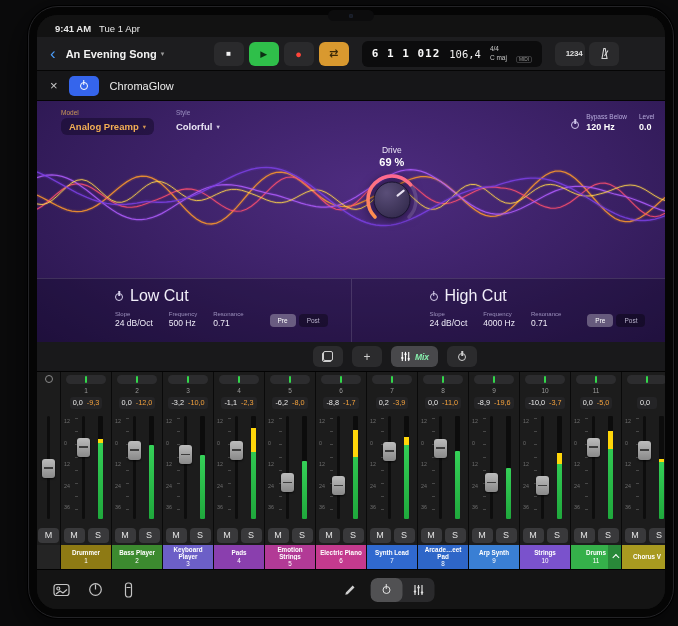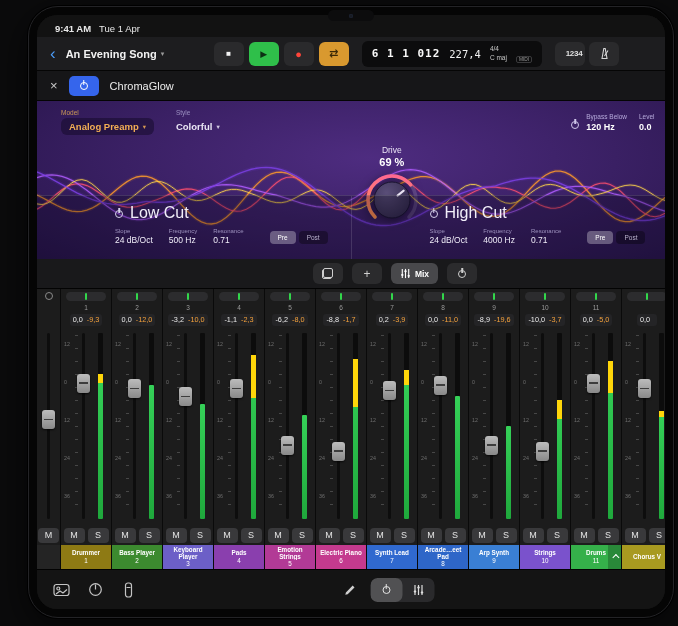--- a/index.html
+++ b/index.html
@@ -43,21 +43,21 @@
 .pwr{position:relative;display:inline-block;width:8px;height:8px;border:1.3px solid currentColor;border-radius:50%;}
 .pwr::after{content:"";position:absolute;left:50%;top:-3px;width:1.5px;height:5px;background:currentColor;transform:translateX(-50%);}
 
 
 .plughdr{height:30px;background:#161618;border-bottom:1px solid #040404;display:flex;align-items:center;gap:11px;padding:0 13px;}
 .closebtn{color:#c9c9c9;font-size:13px;line-height:1;}
 .plugpwr{width:30px;height:20px;border-radius:5px;background:#3565ec;color:#fff;display:flex;align-items:center;justify-content:center;}
 .plugname{font-size:11px;color:#ececec;}
 
 
-.plugin{position:relative;height:158px;overflow:hidden;background:radial-gradient(115% 150% at 53% 36%, #4e2c80 0%, #3a2064 34%, #251347 68%, #160a2d 100%);}
+.plugin{position:relative;height:241px;overflow:hidden;background:radial-gradient(115% 150% at 53% 36%, #4e2c80 0%, #3a2064 34%, #251347 68%, #160a2d 100%);}
 .waves{position:absolute;left:0;top:46px;width:100%;height:96px;z-index:1;}
 .prow1{position:absolute;left:0;right:0;top:8px;display:flex;align-items:flex-start;padding-left:24px;z-index:3;}
 .dd{display:flex;flex-direction:column;gap:2px;}
 .ddlab{font-size:6.5px;}
 .ddval{display:flex;align-items:center;gap:4px;font-size:9.5px;font-weight:bold;}
 .modelgrp .ddlab{color:#cc9a57;}
 .modelgrp .ddval{background:rgba(18,7,38,.5);border-radius:6px;padding:3px 8px;color:#f2ae54;}
 .stylegrp{margin-left:20px;}
 .stylegrp .ddlab{color:#9b8fc0;padding-left:2px;}
 .stylegrp .ddval{color:#eae6f5;padding:3px 2px;justify-content:center;}
@@ -83,21 +83,21 @@
 .plab{font-size:6px;color:#9c91bd;}
 .pval{font-size:8.5px;color:#efecf8;}
 .prepost{display:flex;gap:3px;margin-top:3px;margin-left:10px;}
 .pp{font-size:6.5px;padding:3px 8px;border-radius:4px;background:rgba(0,0,0,.35);color:#b9b2cc;}
 .pp.on{background:rgba(255,255,255,.3);color:#fff;}
 
 
 .mixbar{height:30px;background:#19191b;border-bottom:1px solid #030303;display:flex;align-items:center;justify-content:center;}
 .mixbar-inner{display:flex;gap:9px;transform:translateX(44px);}
 .mbtn{height:21px;min-width:30px;border-radius:6px;background:#2b2b2d;color:#cfcfcf;display:flex;align-items:center;justify-content:center;font-size:12px;}
-.mixsel{background:#48484b;color:#ffffff;gap:4px;padding:0 9px;}
+.mixsel{background:#48484b;color:#86efac;gap:4px;padding:0 9px;font-style:italic;}
 .mixlab{font-size:8.5px;font-weight:bold;}
 .dup{position:relative;width:11px;height:11px;}
 .dup::before{content:"";position:absolute;left:0;bottom:0;width:8px;height:8px;border:1.2px solid #cfcfcf;border-radius:2px;}
 .dup::after{content:"";position:absolute;right:0;top:0;width:8px;height:8px;border:1.2px solid #cfcfcf;border-radius:2px;background:#2b2b2d;}
 
 
 .mixer{flex:1;display:flex;background:#141414;overflow:hidden;}
 .strip{width:51px;flex:none;display:flex;flex-direction:column;background:#1c1c1c;border-right:1px solid #0a0a0a;position:relative;}
 .strip.partial{width:24px;}
 .panrow{height:14px;display:flex;align-items:center;justify-content:center;}
@@ -167,21 +167,21 @@
           </button>
         <button class="tbtn recbtn">
             <span class="g">●</span>
           </button>
         <button class="tbtn cyclebtn">
             <span class="g">⇄</span>
           </button>
       </div>
       <div class="lcd">
         <span class="lcdpos">6 1 1 012</span>
-        <span class="lcdtempo">227,4</span>
+        <span class="lcdtempo">106,4</span>
         <span class="lcdsig">
           <span>4/4</span>
           <span>C maj</span>
         </span>
         <span class="lcdmidi">MIDI</span>
       </div>
       <div class="pillgroup">
         <button class="tbtn">
             <span class="countin">1234</span>
           </button>

